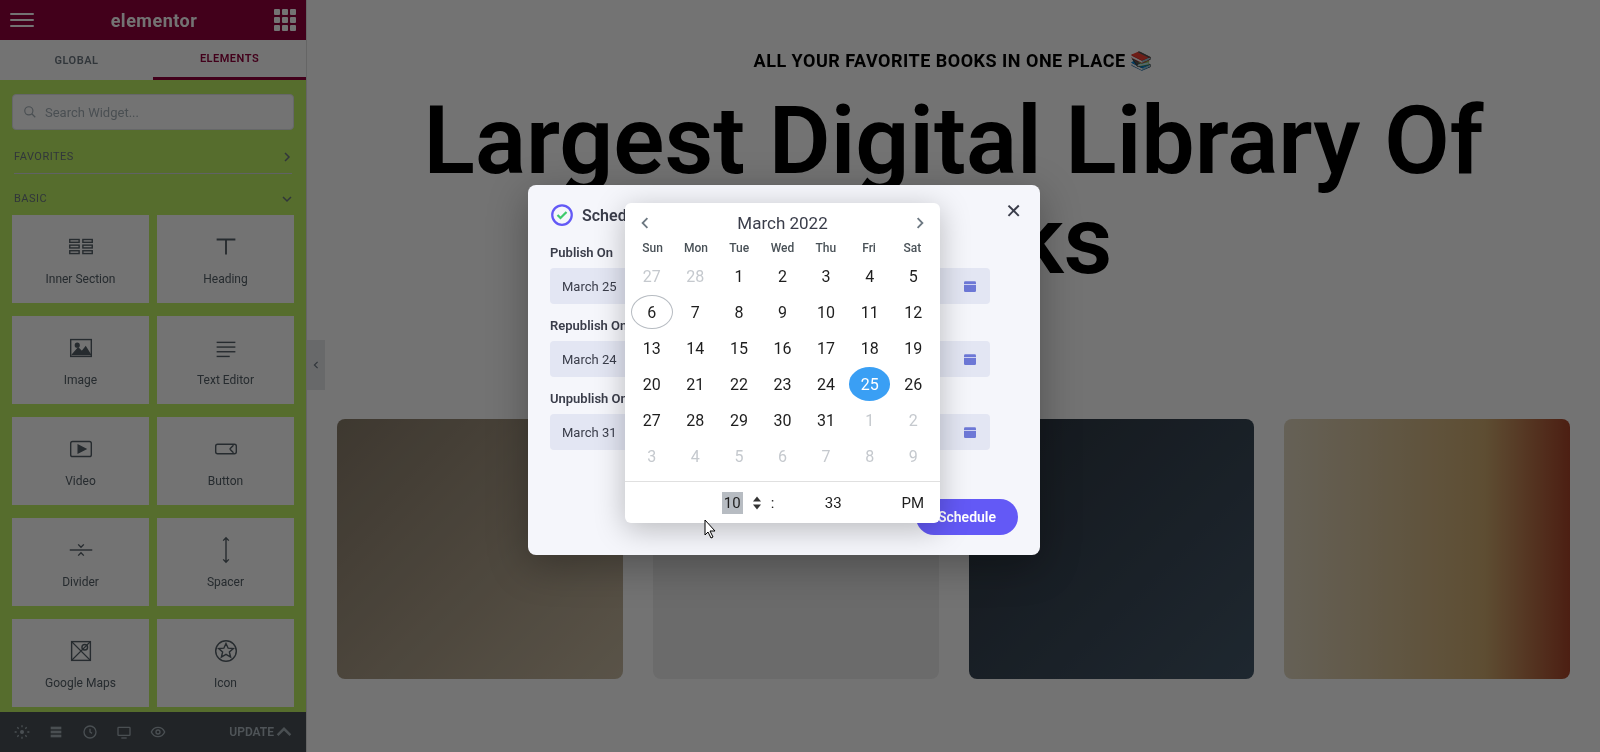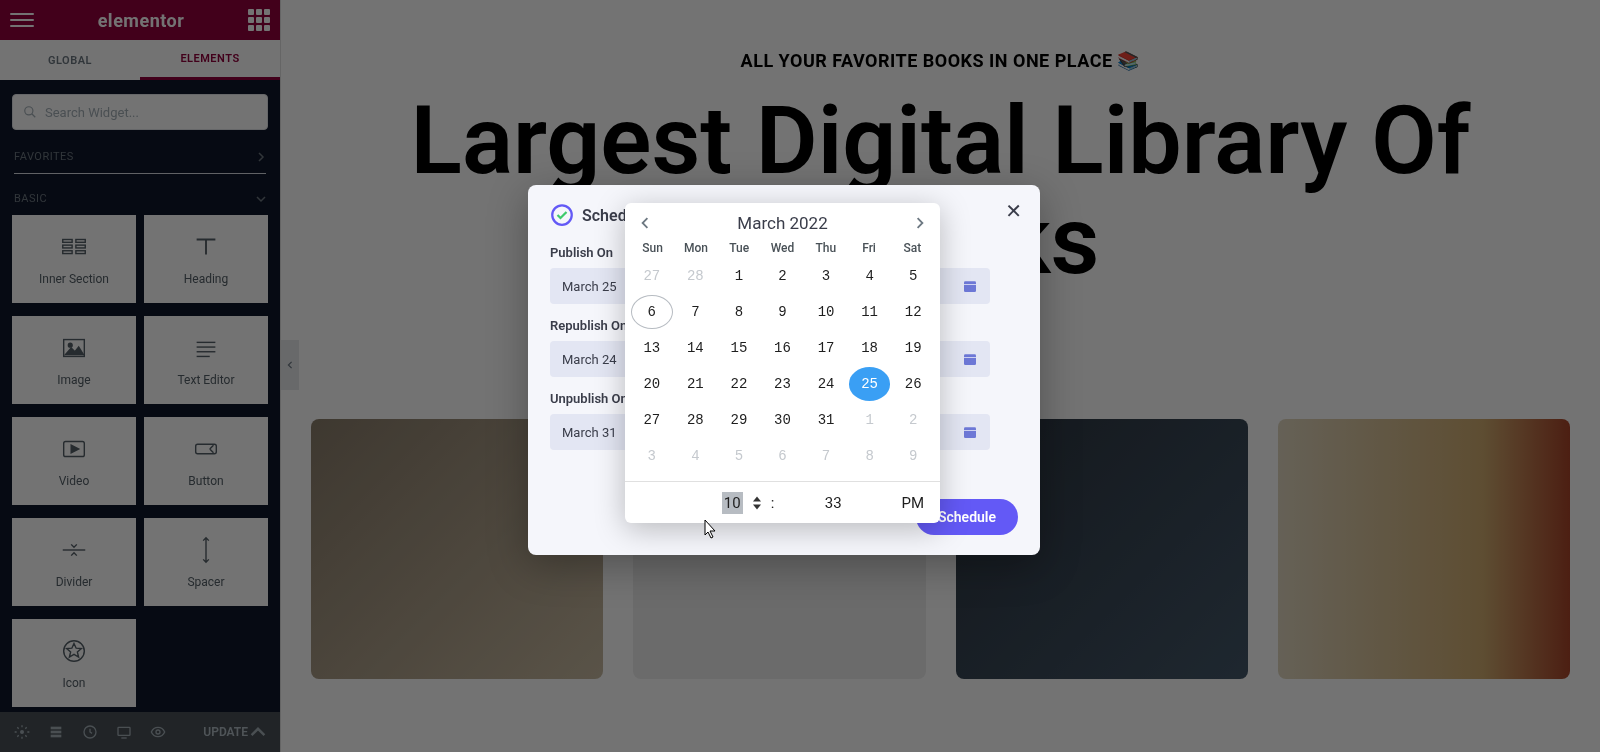--- a/index.html
+++ b/index.html
@@ -1,20 +1,20 @@
 <!DOCTYPE html>
 <html><head>
 <meta charset="utf-8">
 <style>
 * { margin:0; padding:0; box-sizing:border-box; font-family:-apple-system,BlinkMacSystemFont,"Segoe UI",Roboto,Arial,sans-serif; }
 html,body{width:1600px;height:752px;overflow:hidden;background:#fff;}
 .app{display:flex;width:100%;height:100%;}
 
 
-.sidebar{width:281px;background:#0f172a;height:100%;display:flex;flex-direction:column;border-right:1px solid #e0e0e0;}
+.sidebar{width:307px;background:#bef264;height:100%;display:flex;flex-direction:column;border-right:1px solid #e0e0e0;}
 .sb-header{height:40px;background:#93003c;display:flex;align-items:center;padding:0 10px;color:#fff;}
 .sb-ham{width:24px;height:24px;display:flex;flex-direction:column;justify-content:center;gap:4px;}
 .sb-ham span{height:2px;background:#fff;border-radius:1px;}
 .sb-brand{flex:1;text-align:center;font-weight:700;font-size:18px;letter-spacing:.5px;}
 .sb-apps{width:22px;height:22px;display:grid;grid-template-columns:repeat(3,1fr);grid-template-rows:repeat(3,1fr);gap:2px;}
 .sb-apps span{background:#fff;border-radius:1px;}
 .sb-tabs{display:flex;height:40px;background:#fff;}
 .sb-tab{flex:1;display:flex;align-items:center;justify-content:center;font-size:11px;font-weight:600;color:#6d7882;letter-spacing:.5px;}
 .sb-tab.active{color:#93003c;border-bottom:3px solid #93003c;}
 .sb-search{margin:14px 12px 10px;background:#fff;border:1px solid #e3e5e8;border-radius:4px;height:36px;display:flex;align-items:center;padding:0 10px;color:#a4afb7;font-size:13px;gap:8px;}
@@ -61,21 +61,21 @@
 .m-input{display:flex;align-items:center;justify-content:space-between;background:#e3e6f3;border-radius:4px;height:36px;padding:0 12px;font-size:13px;color:#3a3d4a;width:440px;}
 .m-input svg{width:16px;height:16px;fill:#6d78d6;}
 .m-schedule{position:absolute;right:22px;bottom:20px;background:#6359f6;color:#fff;border-radius:20px;padding:10px 22px;font-size:14px;font-weight:600;}
 
 
 .cal{position:absolute;left:625px;top:203px;width:315px;background:#fff;border-radius:6px;box-shadow:0 6px 30px rgba(0,0,0,0.25);overflow:hidden;}
 .cal-head{display:flex;align-items:center;justify-content:space-between;padding:10px 14px 4px;font-size:17px;color:#3a3d4a;}
 .cal-head svg{width:12px;height:12px;cursor:pointer;}
 .cal-dow{display:grid;grid-template-columns:repeat(7,1fr);padding:4px 6px 2px;font-size:12px;color:#495157;text-align:center;font-weight:500;}
 .cal-grid{display:grid;grid-template-columns:repeat(7,1fr);padding:2px 6px 8px;gap:2px;}
-.cal-day{height:34px;display:flex;align-items:center;justify-content:center;font-size:14px;color:#1e1e1e;border-radius:50%;cursor:pointer;font-family:Liberation Mono, monospace;}
+.cal-day{height:34px;display:flex;align-items:center;justify-content:center;font-size:16px;color:#1e1e1e;border-radius:50%;cursor:pointer;}
 .cal-day.other{color:#c5c9ce;}
 .cal-day.today{border:1px solid #b7bcc2;}
 .cal-day.selected{background:#3a9ff4;color:#fff;}
 .cal-time{display:flex;align-items:center;height:42px;border-top:1px solid #e0e0e0;padding:0 16px;color:#1e1e1e;font-size:15px;}
 .cal-hour{flex:1;text-align:right;padding-right:8px;}
 .cal-spin{display:flex;flex-direction:column;gap:0;}
 .cal-spin span{width:12px;height:8px;display:flex;align-items:center;justify-content:center;}
 .cal-spin svg{width:8px;height:8px;}
 .cal-colon{padding:0 8px;}
 .cal-min{flex:1;text-align:center;}
@@ -191,20 +191,28 @@
             <line x1="4" y1="16" x2="28" y2="16"></line>
             <path d="M13 10l3 3 3-3M13 22l3-3 3 3"></path>
           </svg>
           <span>Divider</span>
         </div>
         <div class="widget">
           <svg viewBox="0 0 32 32">
             <path d="M13 6l3-3 3 3M13 26l3 3 3-3M16 3v26"></path>
           </svg>
           <span>Spacer</span>
+        </div>
+        <div class="widget">
+          <svg viewBox="0 0 32 32">
+            <rect x="6" y="6" width="20" height="20"></rect>
+            <path d="M6 6l20 20M26 6 6 26"></path>
+            <circle cx="20" cy="12" r="3"></circle>
+          </svg>
+          <span>Google Maps</span>
         </div>
         <div class="widget">
           <svg viewBox="0 0 32 32">
             <circle cx="16" cy="16" r="11"></circle>
             <path d="M16 8l2.3 5 5.5.4-4.2 3.6 1.3 5.4L16 19.6l-4.9 2.8 1.3-5.4-4.2-3.6 5.5-.4z"></path>
           </svg>
           <span>Icon</span>
         </div>
       </div>
     <div class="sb-footer">

